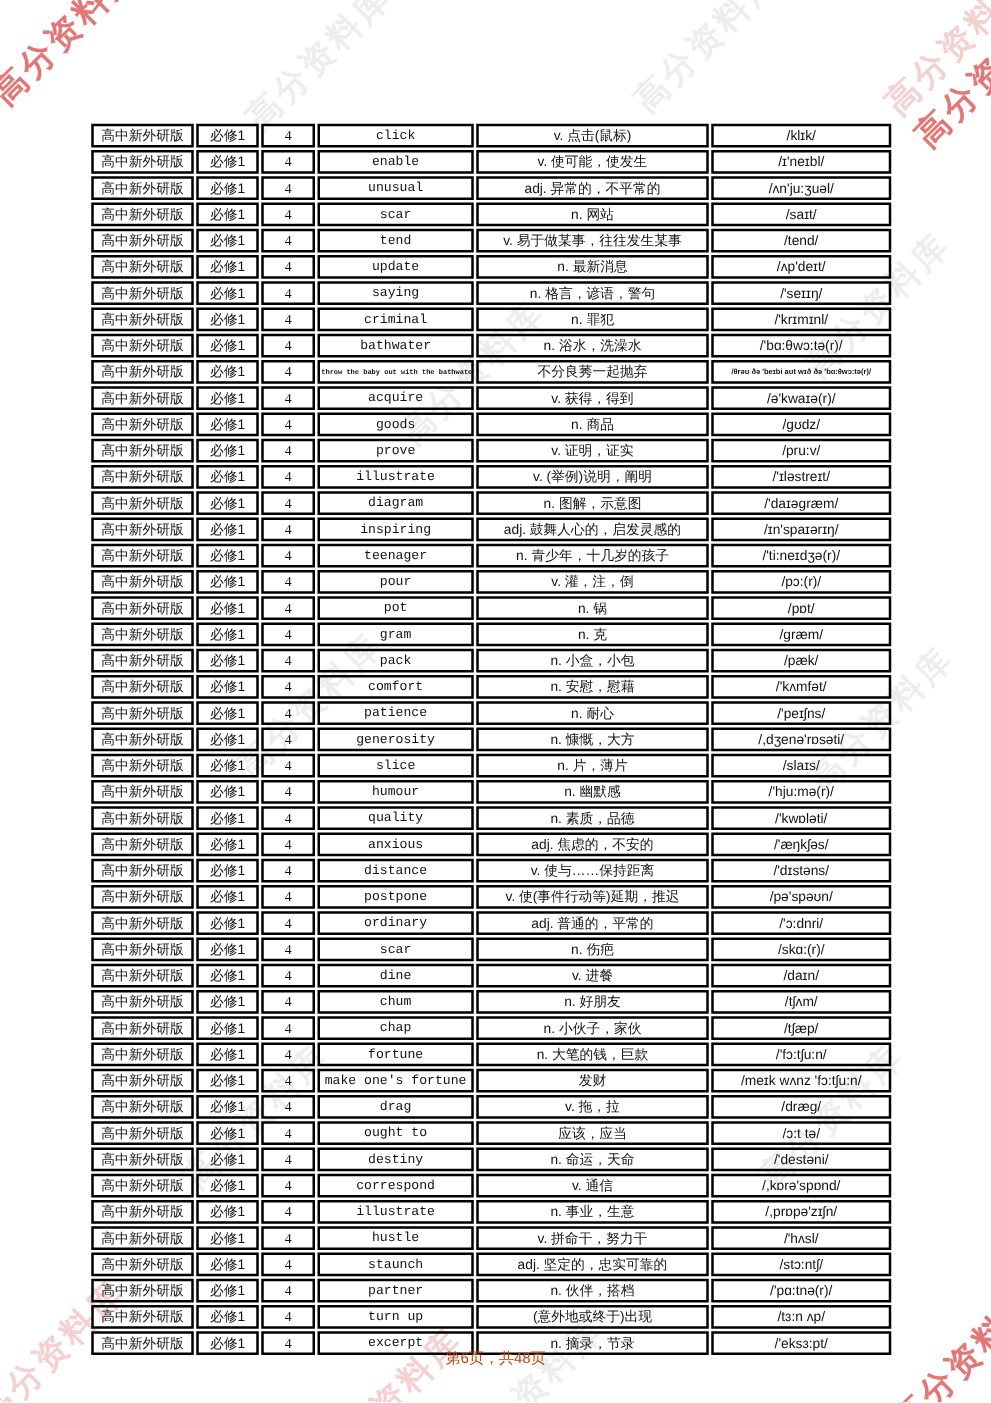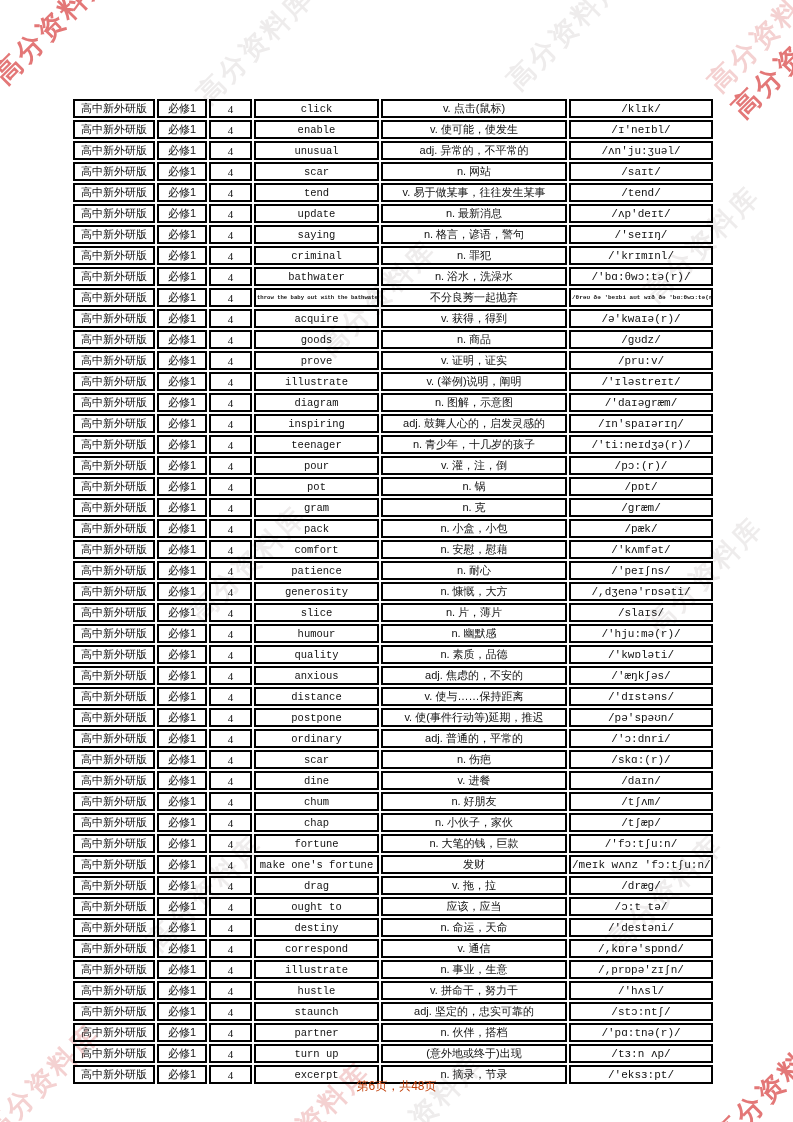--- a/index.html
+++ b/index.html
@@ -42,21 +42,21 @@
     text-align: center;
     vertical-align: middle;
     overflow: hidden;
     white-space: nowrap;
     background: transparent;
   }
   td.c-series, td.c-book, td.c-meaning { font-size: 11px; font-family: "Liberation Sans", sans-serif; }
   td.c-unit { font-size: 11px; font-family: "Liberation Serif", serif; }
   td.c-word { font-size: 10.5px; font-family: Liberation Mono, monospace; }
   td.c-word.xs { font-size: 5.6px; font-weight: bold; letter-spacing: 0; }
-  td.c-phon { font-size: 11px; font-family: Liberation Mono, monospace; }
+  td.c-phon { font-size: 11px; font-family: Liberation Sans, sans-serif; }
   td.c-phon.xs { font-size: 6px; font-weight: bold; }
 
   .footer {
     position: absolute;
     left: 0;
     top: 1078px;
     width: 100%;
     text-align: center;
     font-size: 12px;
     color: #c2410c;

